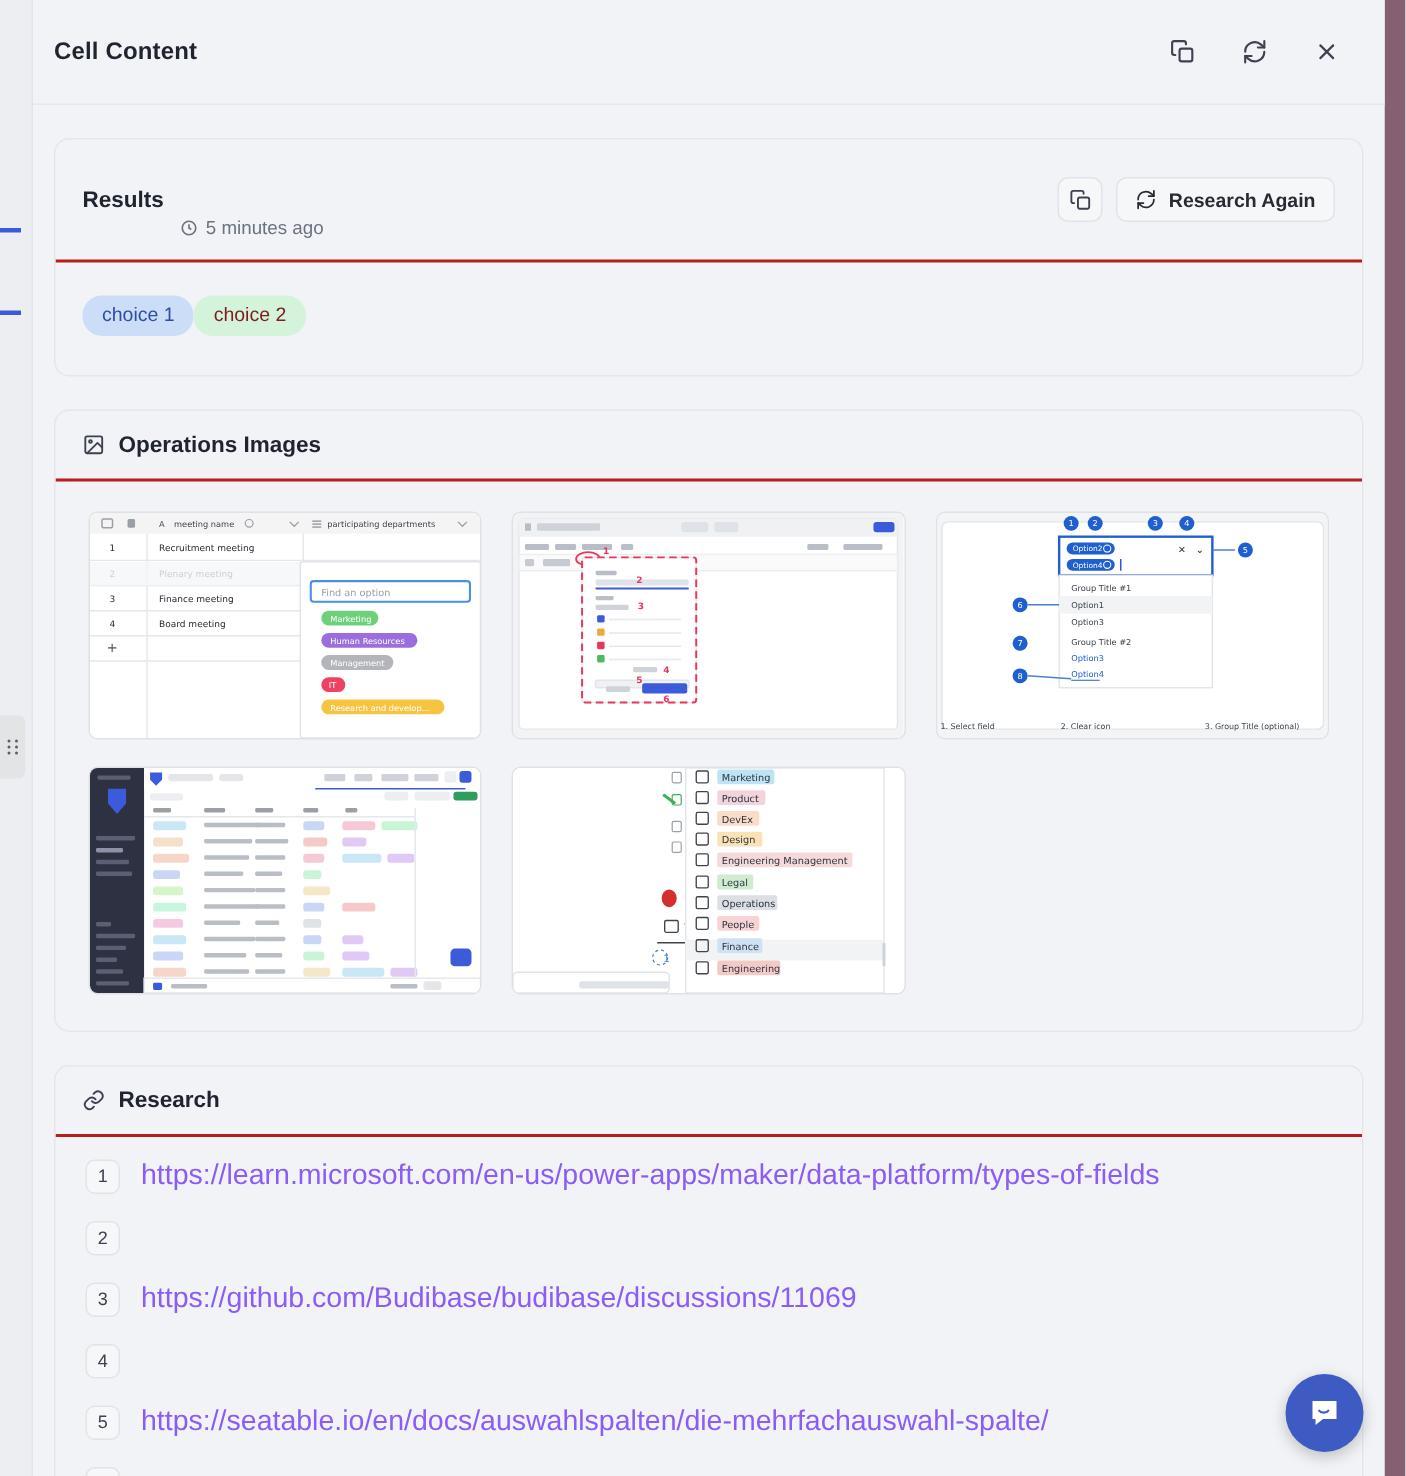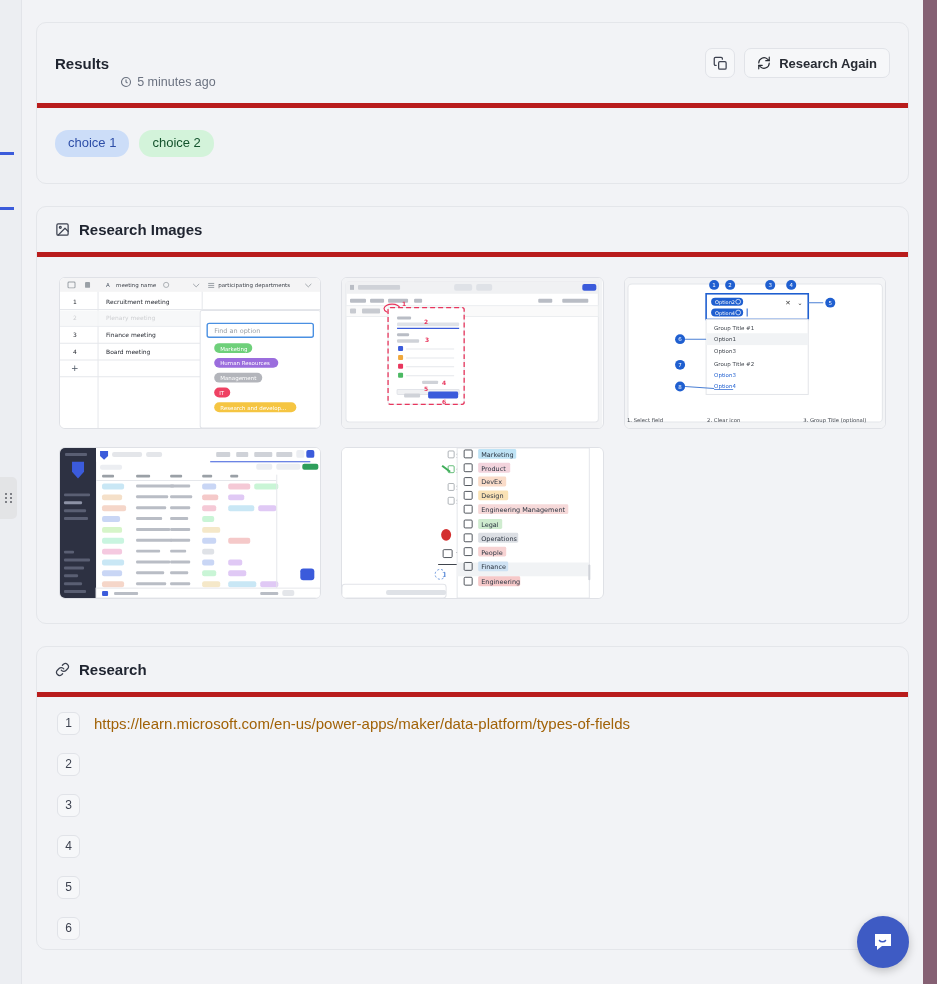--- a/index.html
+++ b/index.html
@@ -63,41 +63,41 @@
   .card {
     background: #f2f3f6;
     border: 1px solid #e4e6ea;
     border-radius: 10px;
     margin-bottom: 22px;
     overflow: hidden;
   }
   .card-head {
     display: flex; align-items: center;
     padding: 14px 18px;
-    border-bottom: 5px solid #b91c1c;
+    border-bottom: 2px solid #b91c1c;
   }
   .card-head h2 { font-size: 15px; font-weight: 700; color: #1f2430; }
   .card-head .head-icon { margin-right: 9px; display: flex; color: #3d4250; }
   .meta { display: flex; align-items: center; gap: 5px; margin-left: 11px; font-size: 12.5px; color: #6b7280; margin-top: 38px; }
   .meta svg { display: block; }
   .head-right { margin-left: auto; display: flex; align-items: center; gap: 9px; }
   .btn-sq {
     width: 30px; height: 30px; border: 1px solid #e1e3e8; background: #f6f7f9;
     border-radius: 7px; display: flex; align-items: center; justify-content: center;
     color: #3d4250; cursor: pointer;
   }
   .btn-wide {
     height: 30px; border: 1px solid #e1e3e8; background: #f6f7f9; border-radius: 7px;
     display: flex; align-items: center; gap: 8px; padding: 0 12px;
     font-size: 13px; font-weight: 600; color: #272b33; cursor: pointer;
     font-family: "Liberation Sans", sans-serif;
   }
 
   
-  .chips { display: flex; flex-wrap: wrap; gap: 10px; padding: 22px 18px 26px; text-align: center; }
+  .chips { display: flex; flex-wrap: wrap; padding: 22px 18px 26px; text-align: center; }
   .chip {
     font-size: 13px; padding: 5px 13px; border-radius: 13px; line-height: 1.3;
   }
 
   
   .img-grid {
     display: grid; grid-template-columns: repeat(3, 1fr);
     gap: 18px 20px; padding: 20px 22px 24px;
   }
   .thumb {
@@ -115,21 +115,21 @@
     white-space: nowrap; overflow: hidden;
   }
   .src-num {
     flex: 0 0 auto;
     min-width: 23px; height: 23px; padding: 0 5px;
     border: 1px solid #e1e3e8; border-radius: 6px; background: #f6f7f9;
     display: flex; align-items: center; justify-content: center;
     font-size: 12px; color: #3d4250;
   }
   .src-url {
-    font-size: 15px; color: #a16207; overflow: hidden; text-overflow: clip;
+    font-size: 19px; color: #8b5cf6; overflow: hidden; text-overflow: clip;
     white-space: nowrap;
   }
 
   
   .intercom {
     position: absolute; right: 28px; bottom: 16px;
     width: 52px; height: 52px; border-radius: 50%;
     background: #3e5bc4;
     display: flex; align-items: center; justify-content: center;
     box-shadow: 0 3px 10px rgba(0,0,0,.22); cursor: pointer;
@@ -150,20 +150,45 @@
       <i></i>
       <i></i>
       <i></i>
       <i></i>
       <i></i>
   </span>
 </div>
 
 <div class="panel">
 
+  <div class="panel-header">
+    <div class="panel-title">Cell Content</div>
+    <div class="header-actions">
+      <button class="icon-btn" title="Copy">
+        <svg width="17" height="17" viewBox="0 0 24 24" fill="none" stroke="currentColor" stroke-width="2" stroke-linecap="round" stroke-linejoin="round">
+          <rect x="9" y="9" width="12" height="12" rx="2"></rect>
+          <path d="M5 15H4a2 2 0 0 1-2-2V4a2 2 0 0 1 2-2h9a2 2 0 0 1 2 2v1"></path>
+        </svg>
+      </button>
+      <button class="icon-btn" title="Refresh">
+        <svg width="17" height="17" viewBox="0 0 24 24" fill="none" stroke="currentColor" stroke-width="2" stroke-linecap="round" stroke-linejoin="round">
+          <path d="M21 2v6h-6"></path>
+            <path d="M3 12a9 9 0 0 1 15-6.7L21 8"></path>
+          <path d="M3 22v-6h6"></path>
+            <path d="M21 12a9 9 0 0 1-15 6.7L3 16"></path>
+        </svg>
+      </button>
+      <button class="icon-btn" title="Close">
+        <svg width="17" height="17" viewBox="0 0 24 24" fill="none" stroke="currentColor" stroke-width="2" stroke-linecap="round">
+          <path d="M18 6 6 18"></path>
+            <path d="m6 6 12 12"></path>
+        </svg>
+      </button>
+    </div>
+  </div>
 
   <div class="panel-body">
 
     <section class="card">
       <div class="card-head">
         <h2>Results</h2>
         <span class="meta">
           <svg width="12" height="12" viewBox="0 0 24 24" fill="none" stroke="currentColor" stroke-width="2.2">
             <circle cx="12" cy="12" r="9"></circle>
               <path d="M12 7v5l3 2"></path>
@@ -183,34 +208,34 @@
                 <path d="M3 12a9 9 0 0 1 15-6.7L21 8"></path>
               <path d="M3 22v-6h6"></path>
                 <path d="M21 12a9 9 0 0 1-15 6.7L3 16"></path>
             </svg>
             <span>Research Again</span>
           </button>
         </div>
       </div>
       <div class="chips" id="chips">
           <span class="chip" style="background: rgb(204, 221, 248); color: rgb(45, 78, 168);">choice 1</span>
-          <span class="chip" style="background: rgb(211, 243, 218); color: #14532d;">choice 2</span>
+          <span class="chip" style="background: rgb(211, 243, 218); color: #7f1d1d;">choice 2</span>
         </div>
     </section>
 
     <section class="card">
       <div class="card-head">
         <span class="head-icon">
           <svg width="15" height="15" viewBox="0 0 24 24" fill="none" stroke="currentColor" stroke-width="2" stroke-linecap="round" stroke-linejoin="round">
             <rect x="3" y="3" width="18" height="18" rx="2"></rect>
             <circle cx="8.5" cy="8.5" r="1.5"></circle>
               <path d="m21 15-5-5L5 21"></path>
           </svg>
         </span>
-        <h2>Research Images</h2>
+        <h2>Operations Images</h2>
       </div>
 
       <div class="img-grid">
 
         <div class="thumb">
           <svg viewBox="0 0 260 152" preserveAspectRatio="none">
             <rect width="260" height="152" fill="#ffffff"></rect>
             <rect x="0" y="0" width="260" height="14" fill="#f4f4f5"></rect>
             <rect x="8" y="4" width="7" height="6" rx="1" fill="none" stroke="#9aa0a6" stroke-width="1"></rect>
             <rect x="25" y="4" width="5" height="6" rx="1" fill="#9aa0a6"></rect>
@@ -544,26 +569,28 @@
       <div class="src-list" id="src-list">
           <div class="src-row">
             <span class="src-num">1</span>
             <span class="src-url">https://learn.microsoft.com/en-us/power-apps/maker/data-platform/types-of-fields</span>
           </div>
           <div class="src-row">
             <span class="src-num">2</span>
           </div>
           <div class="src-row">
             <span class="src-num">3</span>
+            <span class="src-url">https://github.com/Budibase/budibase/discussions/11069</span>
           </div>
           <div class="src-row">
             <span class="src-num">4</span>
           </div>
           <div class="src-row">
             <span class="src-num">5</span>
+            <span class="src-url">https://seatable.io/en/docs/auswahlspalten/die-mehrfachauswahl-spalte/</span>
           </div>
           <div class="src-row">
             <span class="src-num">6</span>
           </div>
         </div>
     </section>
 
   </div>
 </div>
 

